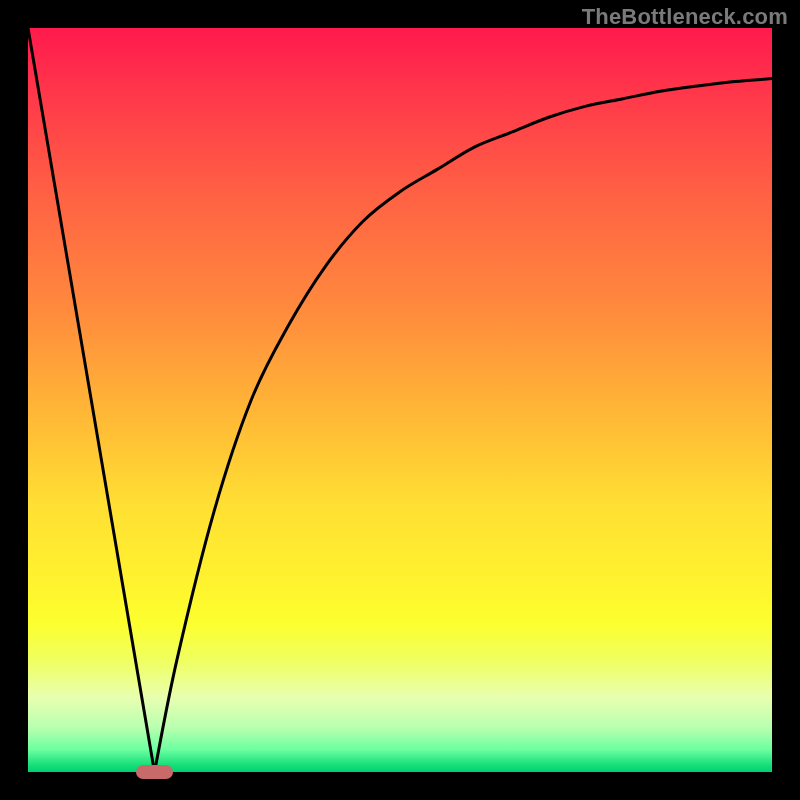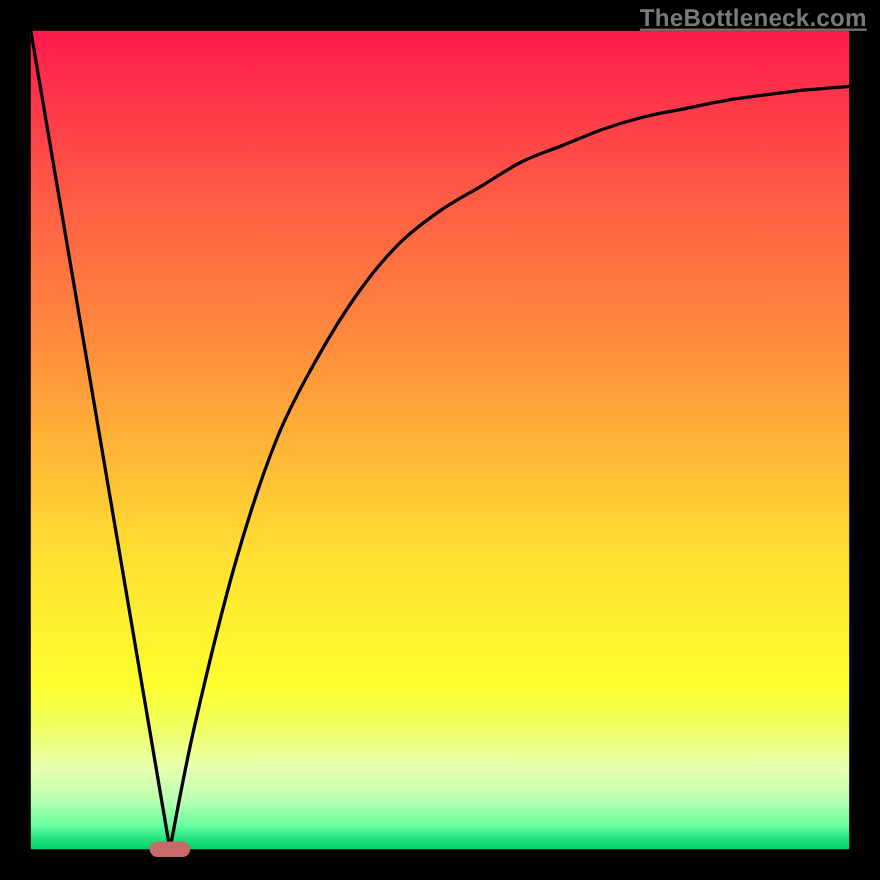--- a/index.html
+++ b/index.html
@@ -46,21 +46,20 @@
   }
   .watermark {
     position: absolute;
     top: 4px;
     right: 12px;
     font-family: Arial, Helvetica, sans-serif;
     font-size: 22px;
     font-weight: 600;
     color: #7a7a7a;
     letter-spacing: 0.2px;
-    text-decoration: underline;
   }
 </style>
 </head>
 <body>
 
 <div class="frame">
   <div class="plot">
 
     <svg class="curve-layer" viewBox="0 0 744 744" preserveAspectRatio="none">
       <path id="left-path" fill="none" stroke="#000000" stroke-width="3" stroke-linecap="round" d="M0.00 0.00 L126.48 744.00"></path>

